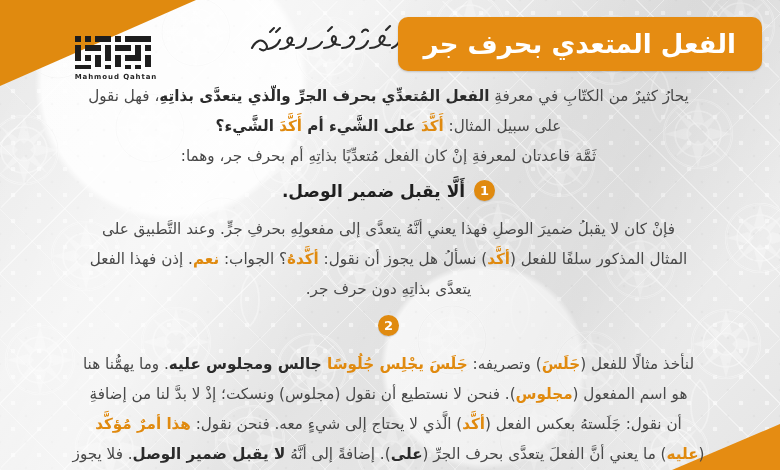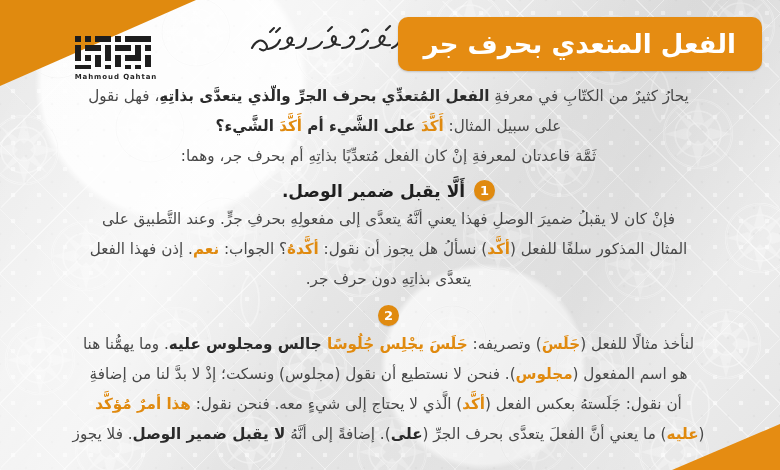--- a/index.html
+++ b/index.html
@@ -93,21 +93,21 @@
     margin:9px 0 4px 0;
   }
   .badge{
     width:21px;height:21px;border-radius:50%;
     background:#e08a0f;color:#fff;font-size:13px;font-weight:bold;
     display:flex;align-items:center;justify-content:center;
     flex:0 0 21px;box-shadow:0 1px 1px rgba(0,0,0,.15);
     direction:ltr;
   }
   .rule-text{font-size:17px;font-weight:bold;color:#1f1f1f;text-align:center;}
-  .blk{margin-top:4px;}
+  .blk{margin-top:14px;}
   .sp1{margin-top:10px;}
   .sp2{margin-top:12px;}
 </style>
 </head>
 <body>
 
 <div id="poster">
 
   <div class="pattern pat-diag"></div>
   <div class="pattern pat-dots"></div>

